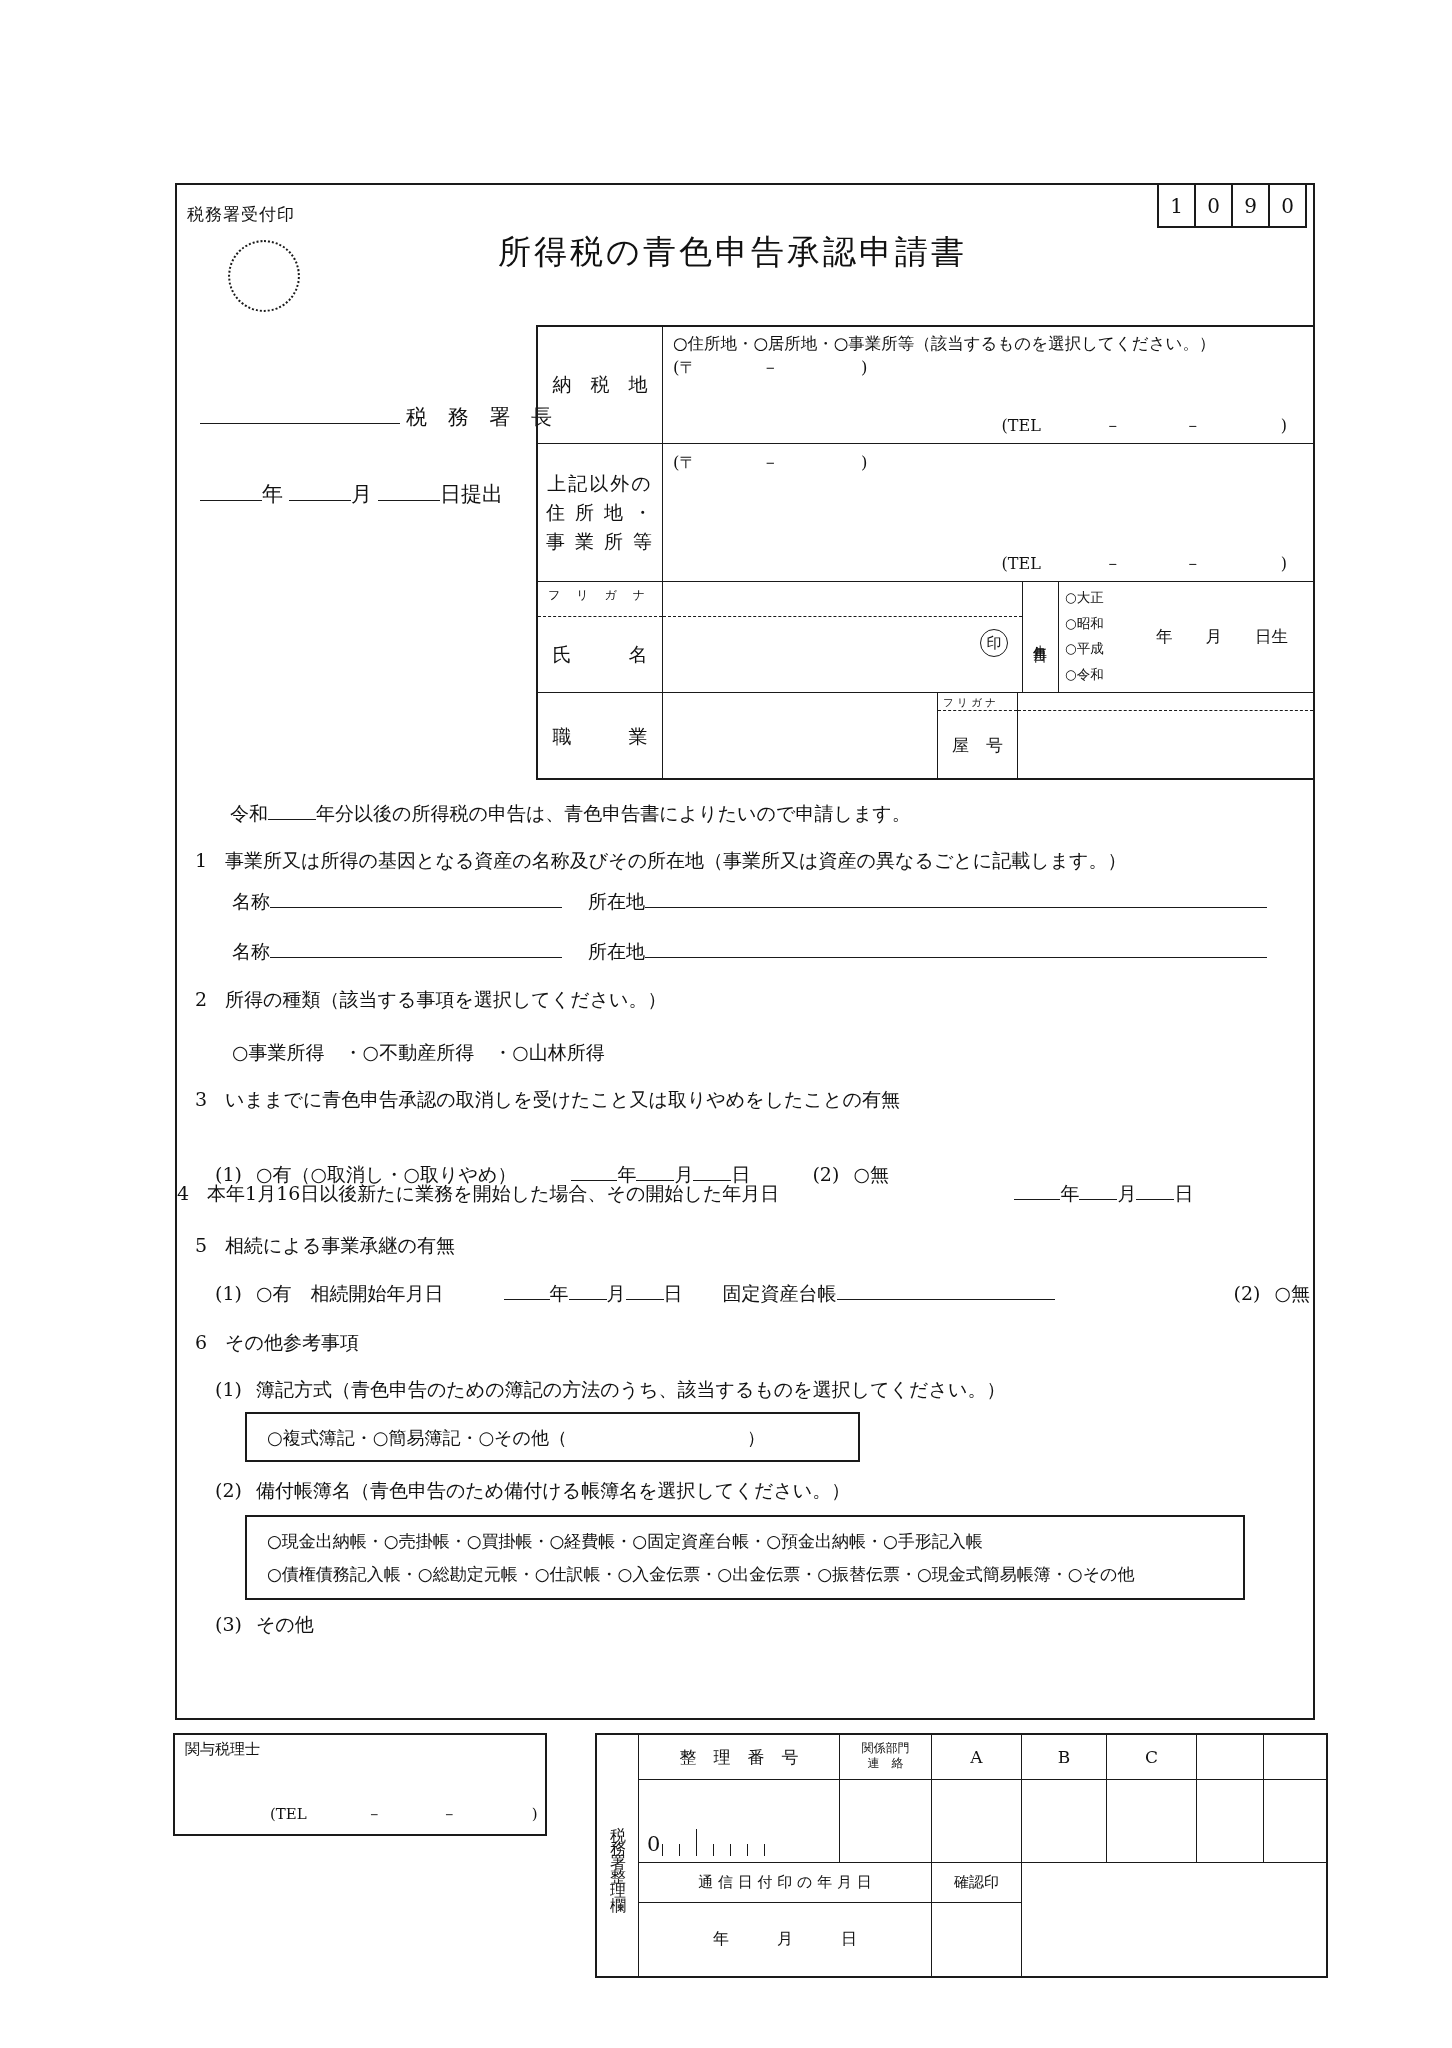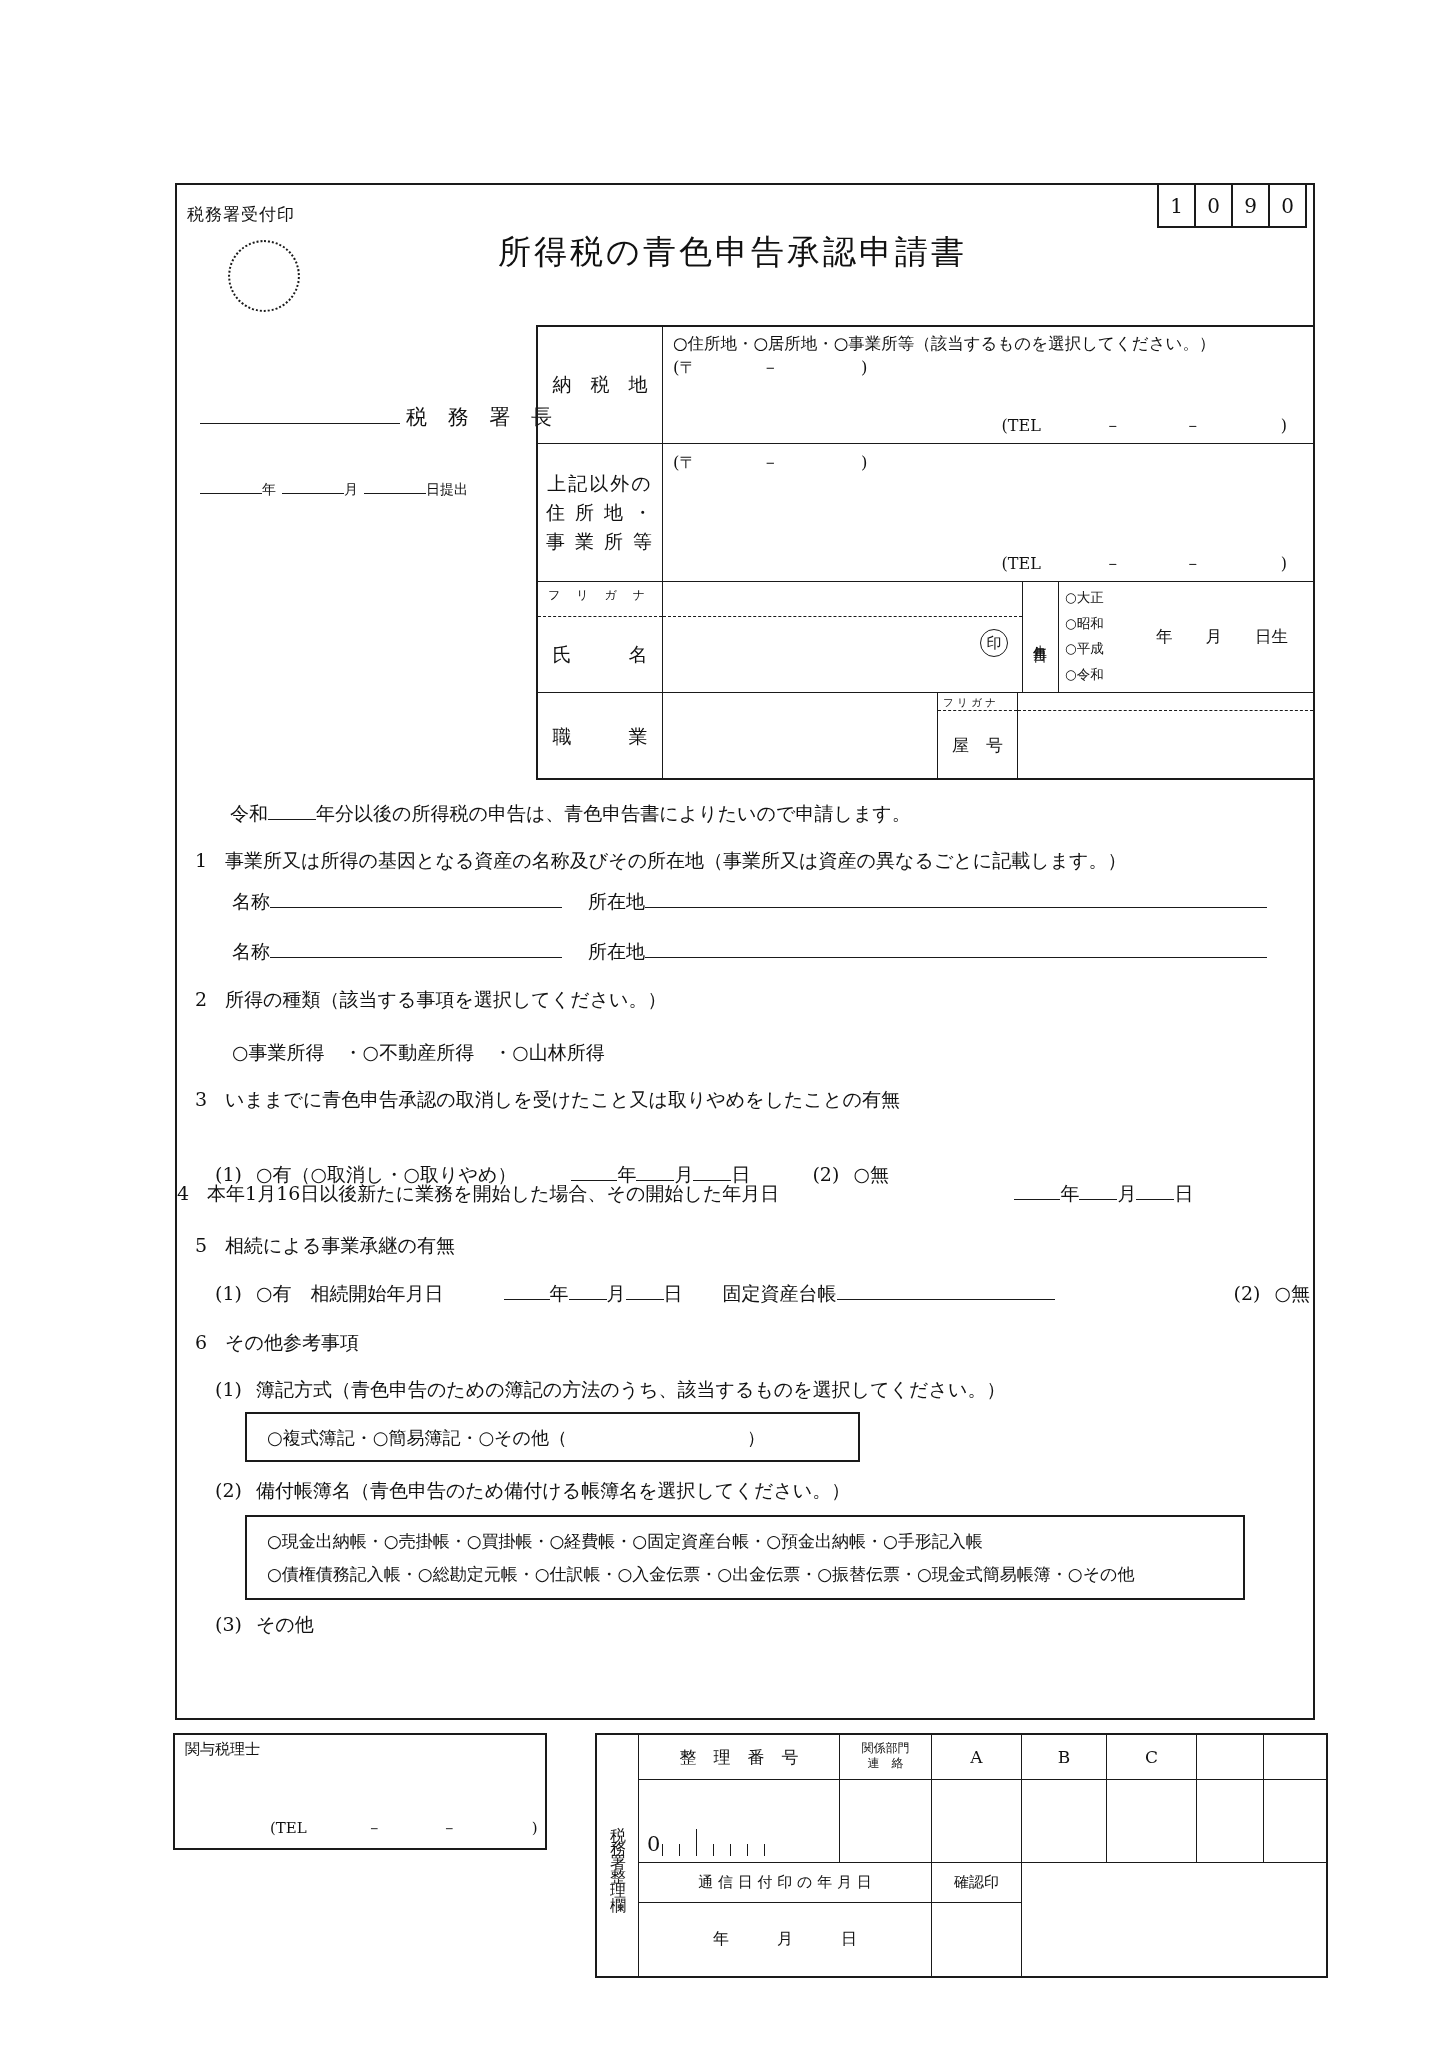--- a/index.html
+++ b/index.html
@@ -18,21 +18,21 @@
   .receipt { left:187px; top:203px; font-size:17px; letter-spacing:1px; }
   .dotcircle { left:228px; top:240px; width:72px; height:72px; border:2.5px dotted #1a1a1a; border-radius:50%; }
   .title { left:380px; top:230px; width:705px; text-align:center; font-size:33px; letter-spacing:3px; font-weight:500; }
   .bl { display:inline-block; border-bottom:1.7px solid #1a1a1a; height:1.05em; vertical-align:baseline; }
   .line { white-space:nowrap; font-size:19px; }
   .num { display:inline-block; margin-right:18px; }
   .subno { display:inline-block; margin-right:14px; }
   
   .taxoffice { left:200px; top:402px; font-size:21px; }
   .taxoffice .lbl { letter-spacing:7px; margin-left:6px; }
-  .submitdate { left:200px; top:479px; font-size:14px; }
+  .submitdate { left:200px; top:479px; font-size:21px; }
   
   .itable { left:536px; top:325px; width:779px; height:455px; border:2.2px solid #1a1a1a; }
   .row { position:absolute; left:0; width:100%; display:flex; }
   .r1 { top:0; height:116px; }
   .r2 { top:116px; height:138px; border-top:1.8px solid #1a1a1a; }
   .r3 { top:254px; height:111px; border-top:1.8px solid #1a1a1a; }
   .r4 { top:365px; height:88px; border-top:1.8px solid #1a1a1a; }
   .lcell { width:125px; border-right:1.8px solid #1a1a1a; display:flex; flex-direction:column;
            align-items:center; justify-content:center; font-size:19px; }
   .ccell { flex:1; position:relative; padding:6px 10px; font-size:16.5px; }
@@ -57,21 +57,21 @@
   
   .jobcell { width:275px; border-right:1.8px solid #1a1a1a; }
   .shoplab { width:80px; border-right:1.8px solid #1a1a1a; display:flex; flex-direction:column; }
   .ministrip { height:18px; border-bottom:1.5px dashed #1a1a1a; font-size:10.5px; padding:3px 0 0 5px; width:100%; }
   .shoplab .big { flex:1; display:flex; align-items:center; justify-content:center; font-size:17px; }
   .shopcont { flex:1; display:flex; flex-direction:column; }
   
   .obox { border:2.2px solid #1a1a1a; display:flex; flex-direction:column; justify-content:center; }
   .obox .t { padding-left:20px; font-size:18px; line-height:33px; white-space:nowrap; }
   
-  .advbox { left:173px; top:1733px; width:374px; height:117px; border:2.2px solid #1a1a1a; position:absolute;padding-left:45px; }
+  .advbox { left:173px; top:1733px; width:374px; height:103px; border:2.2px solid #1a1a1a; position:absolute;padding-left:45px; }
   .advbox .lab { position:absolute; left:10px; top:5px; font-size:15px; }
   .advbox .tel2 { position:absolute; left:95px; bottom:10px; font-size:15px; }
   
   .otable { left:595px; top:1733px; width:733px; height:245px; border:2.2px solid #1a1a1a; position:absolute; }
   .cell { position:absolute; border-color:#1a1a1a; font-size:17px; }
   .bR { border-right:1.7px solid #1a1a1a; }
   .bB { border-bottom:1.7px solid #1a1a1a; }
   .cent { display:flex; align-items:center; justify-content:center; }
   .kank { font-size:12px; line-height:15px; text-align:center; padding-top:6px; }
   .ticks { position:absolute; left:8px; bottom:6px; display:flex; align-items:flex-end; }

